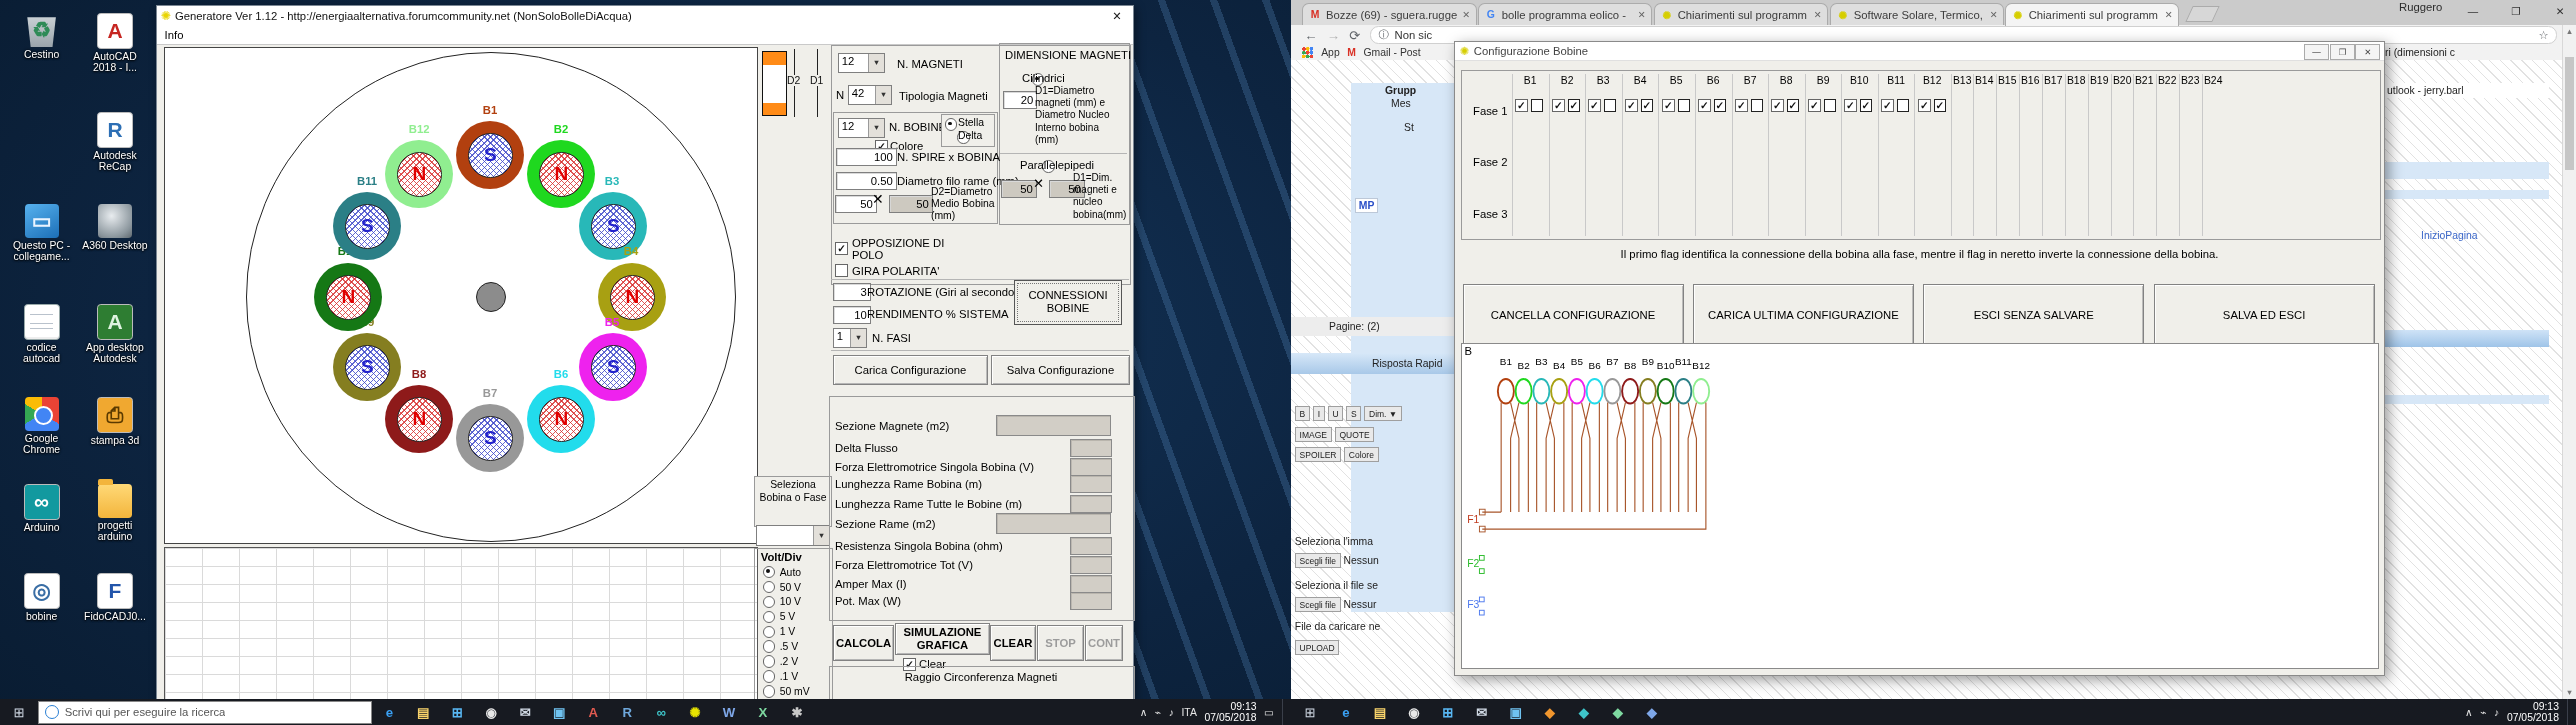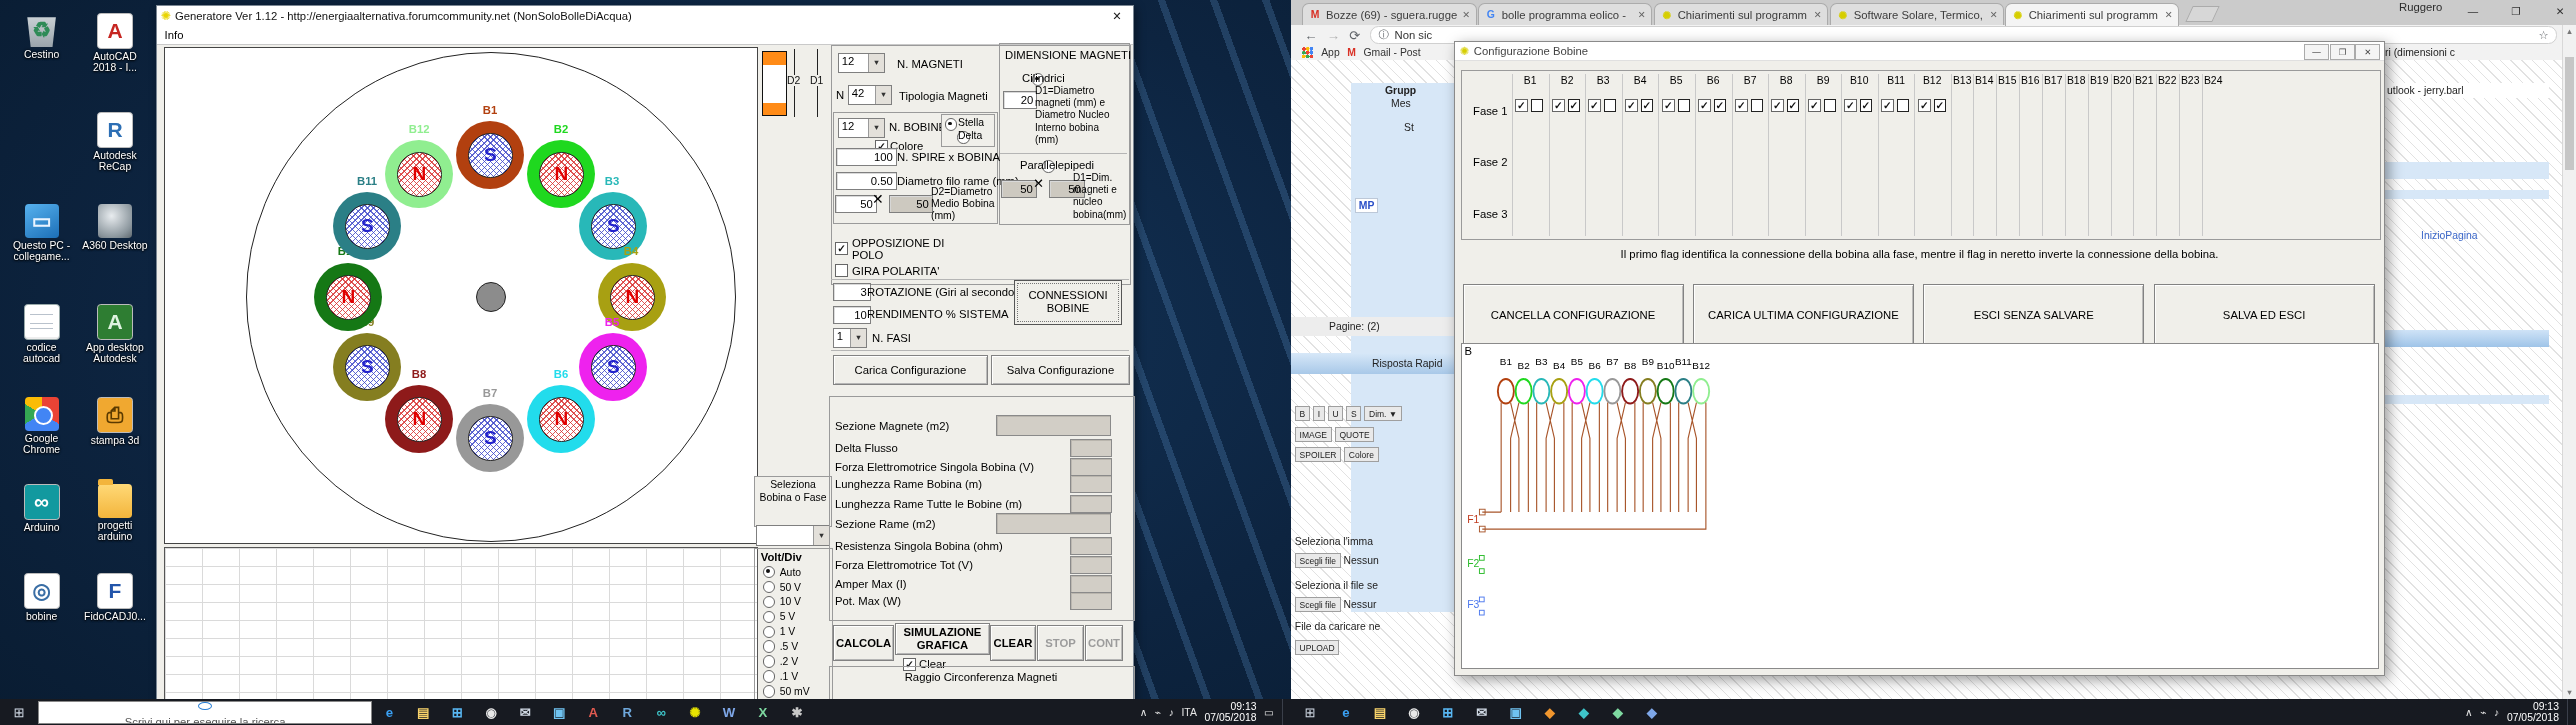--- a/index.html
+++ b/index.html
@@ -72,21 +72,21 @@
   .panelbox{position:absolute;border:0.9px solid #9a9a9a;}
   #connbtn{position:absolute;left:857px;top:274px;width:106px;height:43px;background:#f0efea;border:1.9px solid #555;}
   #connbtn .in{position:absolute;inset:1.9px;border:0.9px dotted #777;display:flex;align-items:center;justify-content:center;
     text-align:center;font-size:11.3px;line-height:13.2px;}
   .outrow-label{position:absolute;font-size:11.3px;color:#000;}
   .outrow-label.b{font-weight:normal;}
   .outfield{position:absolute;height:16px;background:#d2cec6;border:0.9px solid #8a8a8a;box-shadow:inset 0.9px 0.9px 0 #b9b5ad;}
   
   .taskbar{position:absolute;top:699px;height:26.5px;background:#171a21;display:flex;align-items:center;}
   .tb-start{width:38px;height:26.5px;display:flex;align-items:center;justify-content:center;color:#cfd8e3;font-size:13.2px;}
-  #tb-search{width:321px;height:21px;background:#fff;border:0.9px solid #888;display:flex;align-items:center;gap:5.7px;padding:0 5.7px;flex-direction:column;}
+  #tb-search{width:321px;height:21px;background:#fff;border:0.9px solid #888;display:flex;align-items:center;gap:5.7px;padding:0 5.7px;}
   #tb-search .o{width:12.3px;height:12.3px;border-radius:50%;border:1.9px solid #2a7fd4;}
   #tb-search .ph{font-size:11.3px;color:#555;white-space:nowrap;overflow:hidden;}
   .tb-ico{width:24.6px;height:24.6px;margin:0 4.7px;border-radius:2.8px;display:flex;align-items:center;justify-content:center;
     font-size:13.2px;font-weight:bold;position:relative;}
   .tb-ico.active::after{content:"";position:absolute;left:1.9px;bottom:-1.9px;right:1.9px;height:1.9px;background:#76b9ed;}
   .tray{margin-left:auto;display:flex;align-items:center;gap:7.6px;color:#e8e8e8;font-size:10.4px;padding-right:3.8px;}
   .clock{text-align:right;line-height:11.3px;font-size:10.4px;color:#fff;}
   .sliver{width:4.7px;height:26.5px;border-left:0.9px solid #3a3f4a;}
   
   #chromewin{position:absolute;left:1291px;top:0;width:1285px;height:699px;background:#cbcbcb;}

